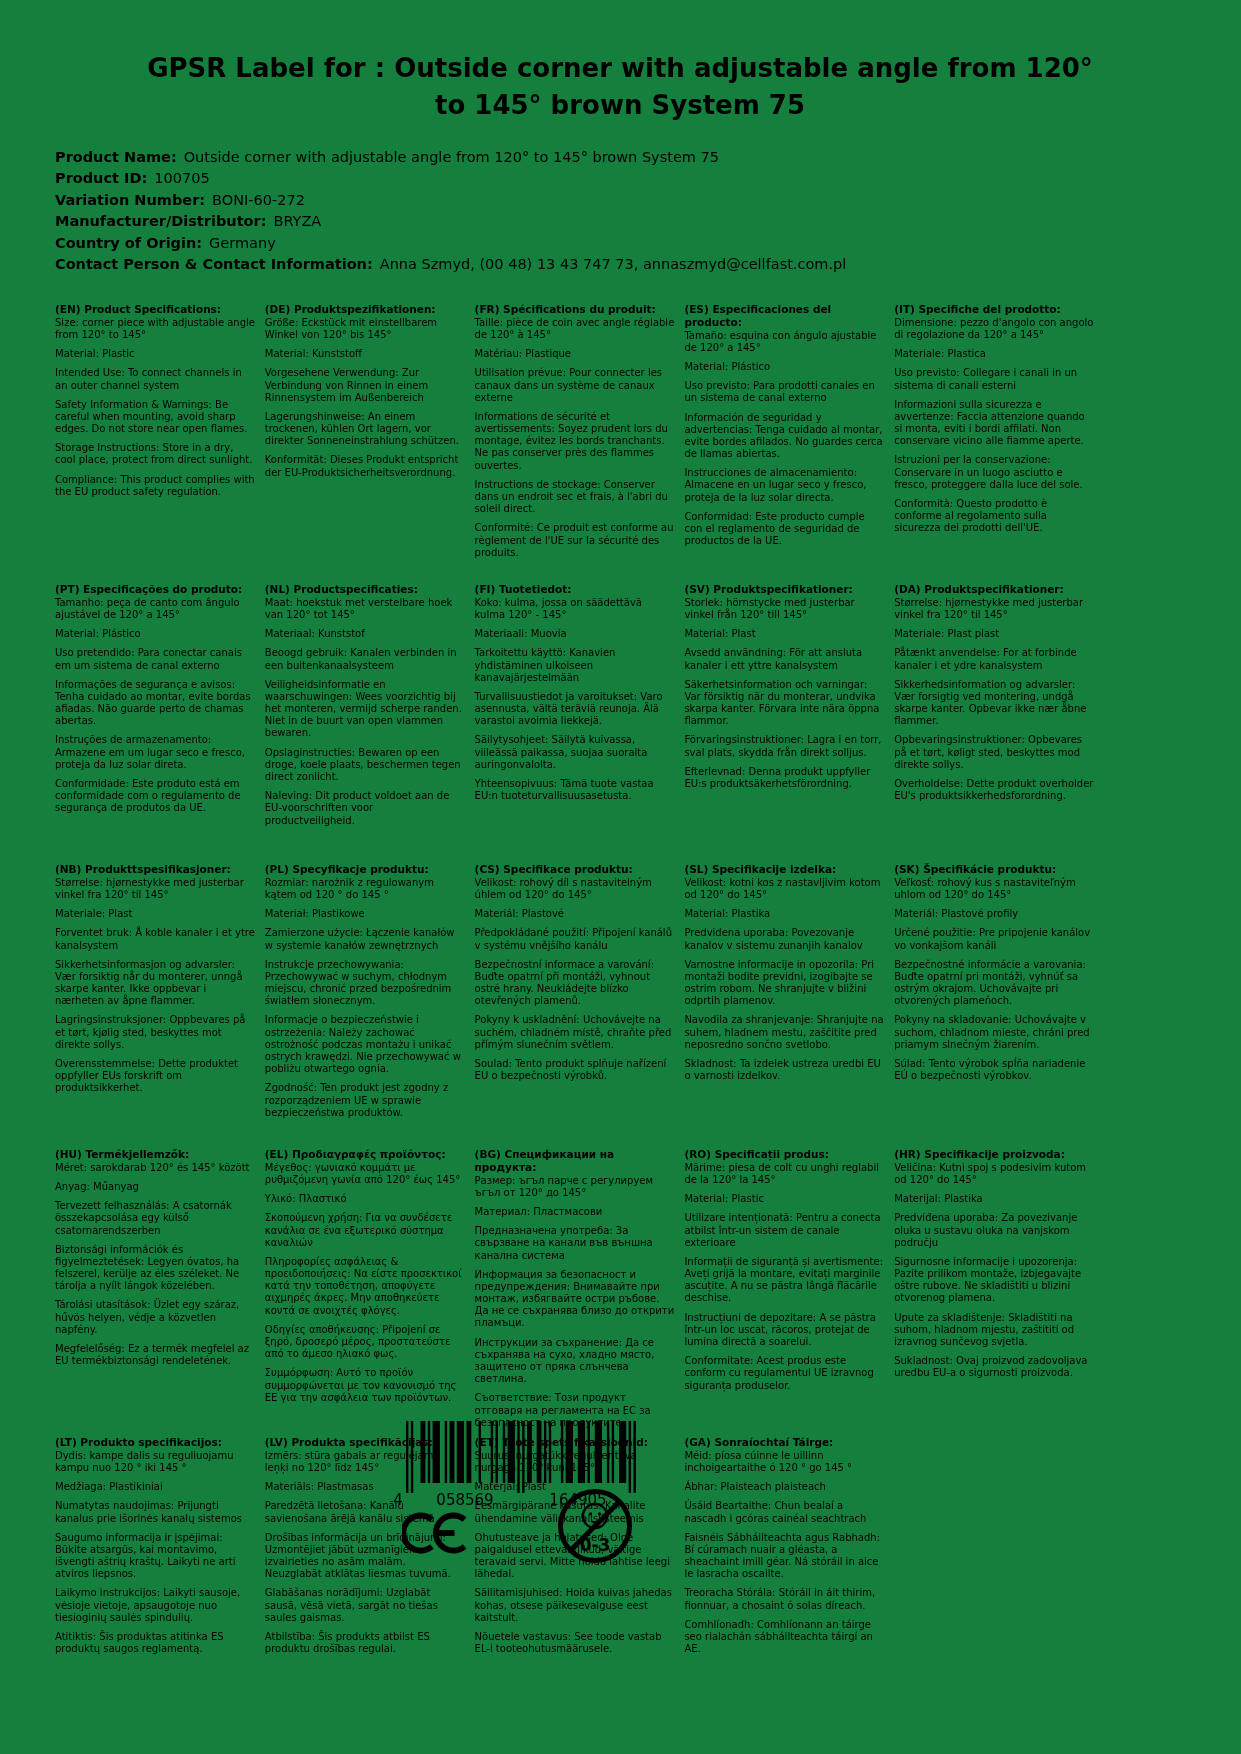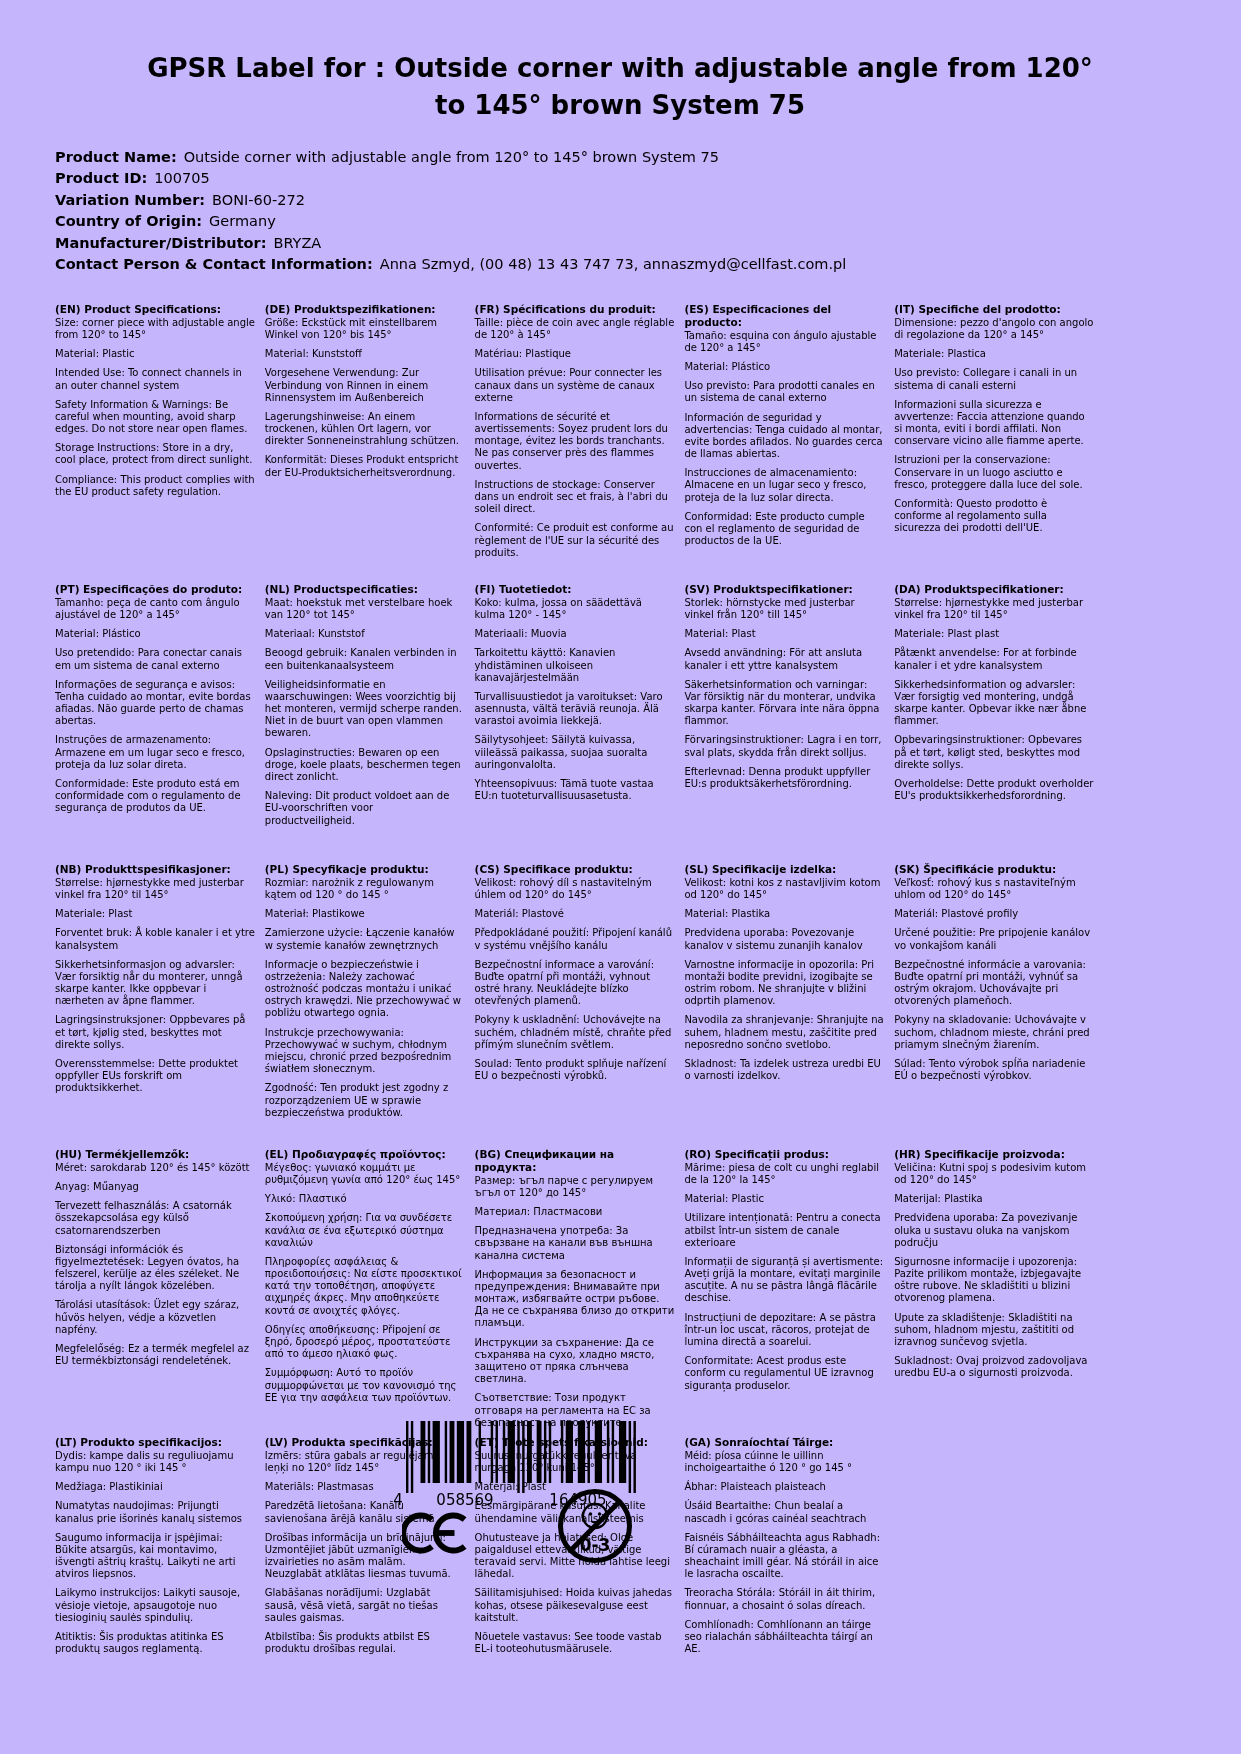--- a/index.html
+++ b/index.html
@@ -1,17 +1,17 @@
 <!DOCTYPE html>
 <html><head>
 <meta charset="utf-8">
 <style>
   html,body{margin:0;padding:0;}
   body{font-family:"DejaVu Sans", sans-serif; color:#000; background:#fff;}
-  .page{position:relative;width:1241px;height:1754px;background:#c4b5fd;overflow:hidden;}
+  .page{position:relative;width:1241px;height:1754px;background:#15803d;overflow:hidden;}
 
   .title{position:absolute;top:50px;left:130px;width:980px;text-align:center;
          font-size:26px;font-weight:bold;line-height:1.42;}
 
   .product-info{position:absolute;top:147px;left:55px;font-size:14.5px;line-height:1.48;}
   .pi-row{white-space:nowrap;}
   .pi-label{font-weight:bold;margin-right:7px;text-align:right;}
 
   .spec-grid{position:absolute;top:303px;left:55px;width:1040px;
              display:grid;grid-template-columns:repeat(5,1fr);column-gap:9px;}
@@ -38,24 +38,24 @@
     <div class="pi-row">
       <span class="pi-label">Product Name:</span><span class="pi-value">Outside corner with adjustable angle from 120° to 145° brown System 75</span>
     </div>
     <div class="pi-row">
       <span class="pi-label">Product ID:</span><span class="pi-value">100705</span>
     </div>
     <div class="pi-row">
       <span class="pi-label">Variation Number:</span><span class="pi-value">BONI-60-272</span>
     </div>
     <div class="pi-row">
+      <span class="pi-label">Manufacturer/Distributor:</span><span class="pi-value">BRYZA</span>
+    </div>
+    <div class="pi-row">
       <span class="pi-label">Country of Origin:</span><span class="pi-value">Germany</span>
-    </div>
-    <div class="pi-row">
-      <span class="pi-label">Manufacturer/Distributor:</span><span class="pi-value">BRYZA</span>
     </div>
     <div class="pi-row">
       <span class="pi-label">Contact Person &amp; Contact Information:</span><span class="pi-value">Anna Szmyd, (00 48) 13 43 747 73, annaszmyd@cellfast.com.pl</span>
     </div>
   </div>
 
   <div class="spec-grid">
       <div class="spec-cell r0">
         <div class="spec-heading">(EN) Product Specifications:</div>
         <p>Size: corner piece with adjustable angle from 120° to 145°</p>
@@ -152,22 +152,22 @@
         <p>Forventet bruk: Å koble kanaler i et ytre kanalsystem</p>
         <p>Sikkerhetsinformasjon og advarsler: Vær forsiktig når du monterer, unngå skarpe kanter. Ikke oppbevar i nærheten av åpne flammer.</p>
         <p>Lagringsinstruksjoner: Oppbevares på et tørt, kjølig sted, beskyttes mot direkte sollys.</p>
         <p>Overensstemmelse: Dette produktet oppfyller EUs forskrift om produktsikkerhet.</p>
       </div>
       <div class="spec-cell r1">
         <div class="spec-heading">(PL) Specyfikacje produktu:</div>
         <p>Rozmiar: narożnik z regulowanym kątem od 120 ° do 145 °</p>
         <p>Materiał: Plastikowe</p>
         <p>Zamierzone użycie: Łączenie kanałów w systemie kanałów zewnętrznych</p>
+        <p>Instrukcje przechowywania: Przechowywać w suchym, chłodnym miejscu, chronić przed bezpośrednim światłem słonecznym.</p>
         <p>Informacje o bezpieczeństwie i ostrzeżenia: Należy zachować ostrożność podczas montażu i unikać ostrych krawędzi. Nie przechowywać w pobliżu otwartego ognia.</p>
-        <p>Instrukcje przechowywania: Przechowywać w suchym, chłodnym miejscu, chronić przed bezpośrednim światłem słonecznym.</p>
         <p>Zgodność: Ten produkt jest zgodny z rozporządzeniem UE w sprawie bezpieczeństwa produktów.</p>
       </div>
       <div class="spec-cell r2">
         <div class="spec-heading">(CS) Specifikace produktu:</div>
         <p>Velikost: rohový díl s nastavitelným úhlem od 120° do 145°</p>
         <p>Materiál: Plastové</p>
         <p>Předpokládané použití: Připojení kanálů v systému vnějšího kanálu</p>
         <p>Bezpečnostní informace a varování: Buďte opatrní při montáži, vyhnout ostré hrany. Neukládejte blízko otevřených plamenů.</p>
         <p>Pokyny k uskladnění: Uchovávejte na suchém, chladném místě, chraňte před přímým slunečním světlem.</p>
         <p>Soulad: Tento produkt splňuje nařízení EU o bezpečnosti výrobků.</p>

